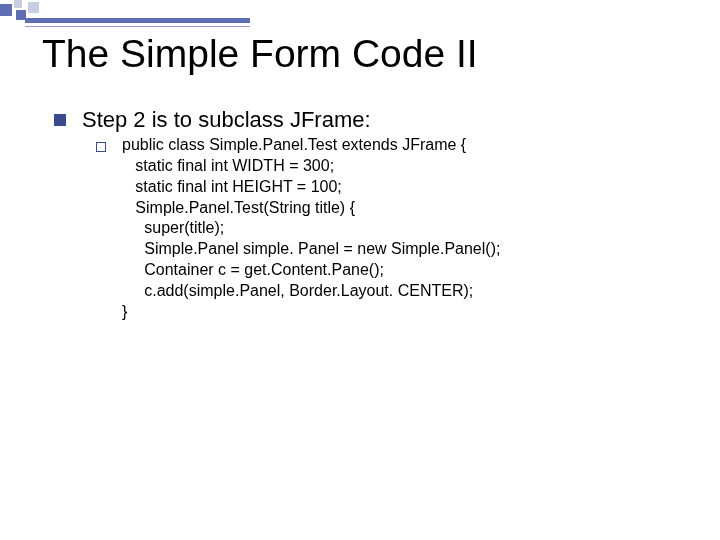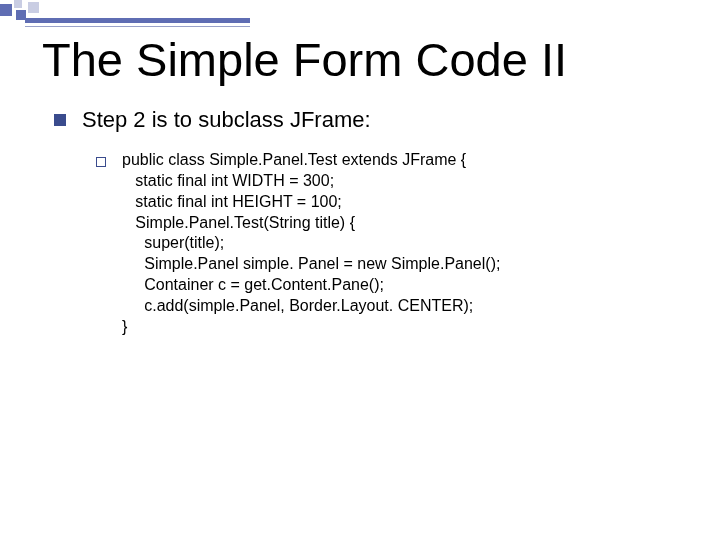--- a/index.html
+++ b/index.html
@@ -46,36 +46,36 @@
     background: #5f6db3;
   }
   .deco .sq-l {
     position: absolute;
     background: #c9cde3;
   }
   .title {
     position: absolute;
     top: 32px;
     left: 42px;
-    font-size: 47px;
+    font-size: 39px;
     font-weight: 400;
     letter-spacing: 0px;
   }
   .content {
     position: absolute;
     top: 106px;
     left: 54px;
     right: 40px;
     font-size: 22px;
     line-height: 1.28;
   }
   .level1 {
     display: flex;
     align-items: flex-start;
-    margin-bottom: 16px;
+    margin-bottom: 1px;
     text-align: center;
   }
   .bullet-square {
     width: 12px;
     height: 12px;
     background: #3a4b8d;
     margin-top: 8px;
     margin-right: 16px;
     flex-shrink: 0;
   }

